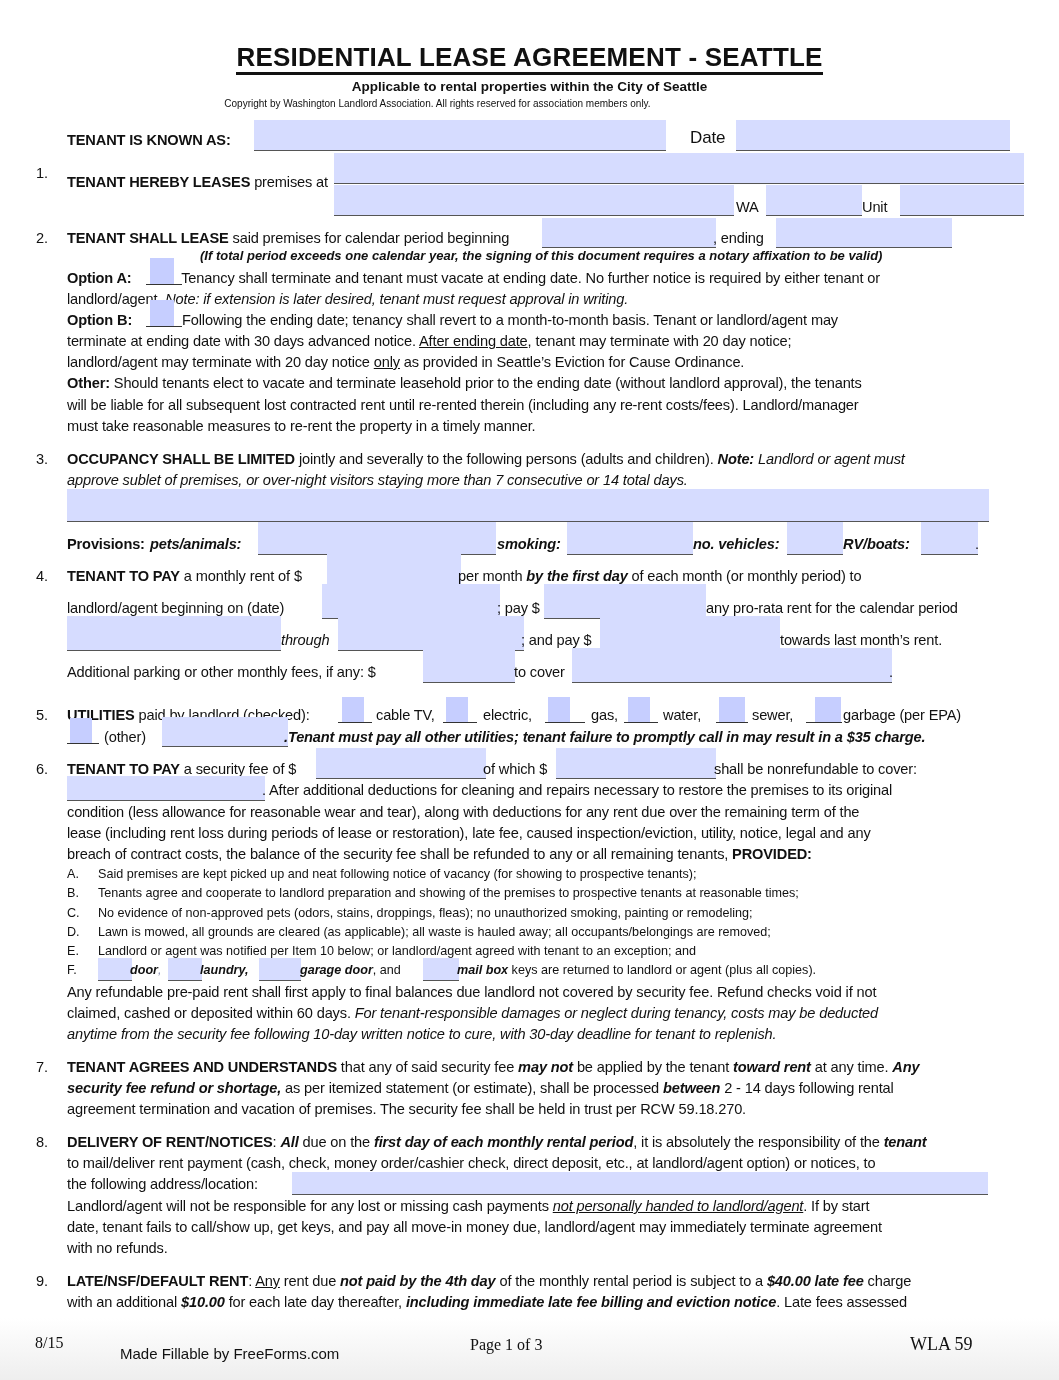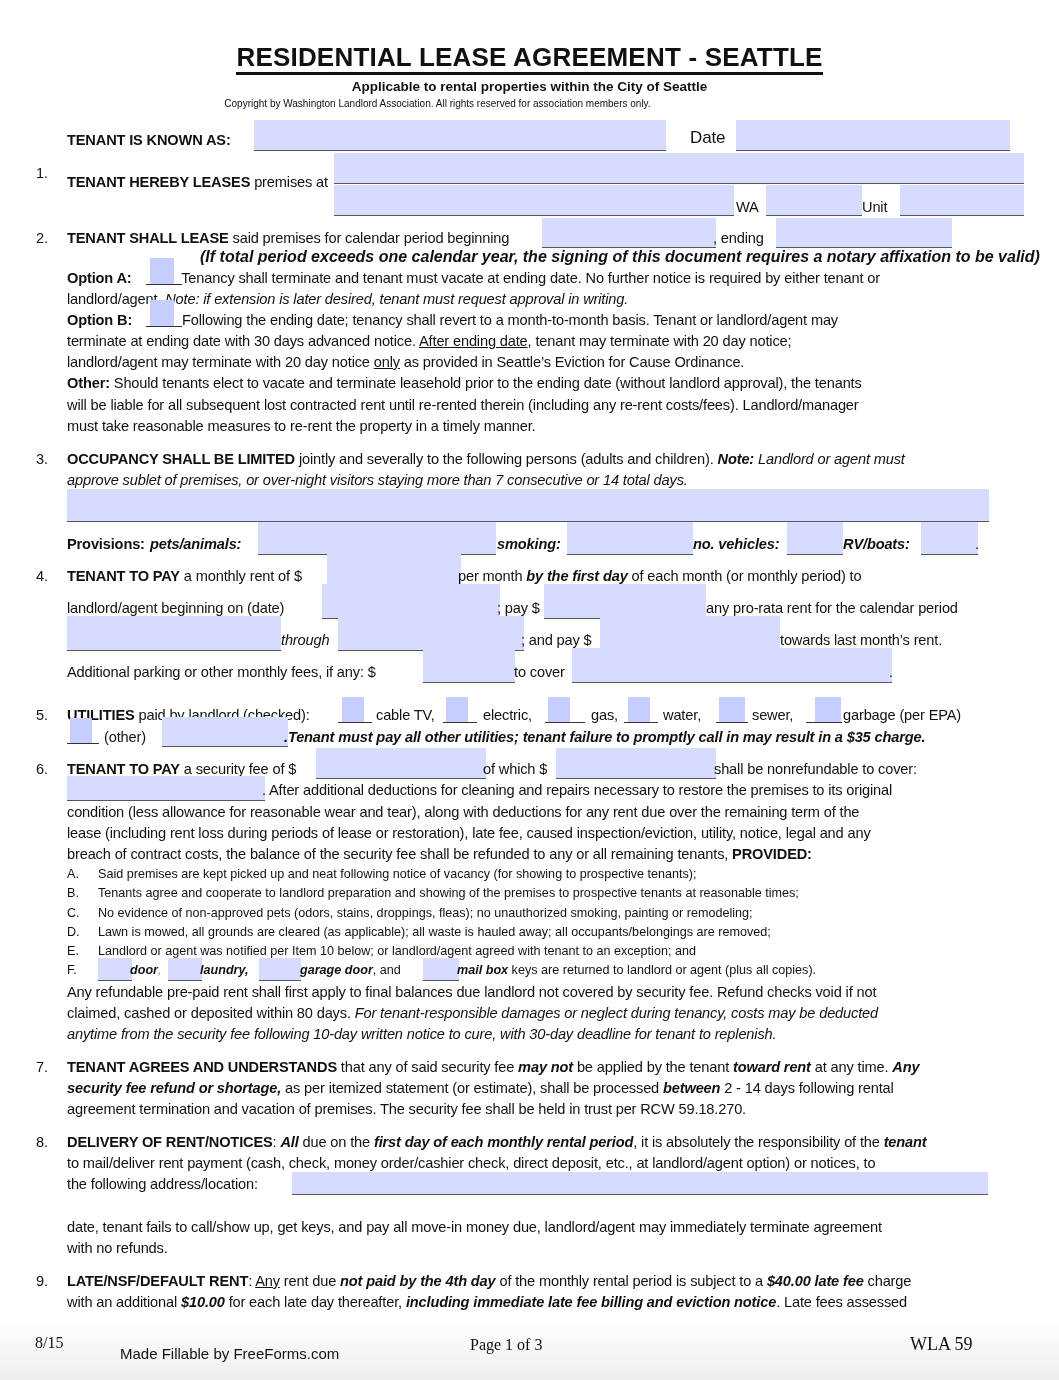--- a/index.html
+++ b/index.html
@@ -58,21 +58,21 @@
   <div class="abs t" style="left:736px; top:197px;">WA</div>
   <input class="fld" style="left: 766px; top: 185px; width: 92px; height: 28px; border-top: none; border-right: none; border-left: none; border-image: initial; border-bottom: 1px solid rgb(85, 85, 85);" value="">
   <div class="abs t" style="left:862px; top:197px;">Unit</div>
   <input class="fld" style="left: 900px; top: 185px; width: 120px; height: 28px; border-top: none; border-right: none; border-left: none; border-image: initial; border-bottom: 1px solid rgb(85, 85, 85);" value="">
 
   <div class="abs t num" style="top:228px;">2.</div>
   <div class="abs t ind" style="top:228px;"><span class="b">TENANT SHALL LEASE</span><span> said premises for calendar period beginning</span></div>
   <input class="fld" style="left: 542px; top: 218px; width: 170px; height: 27px; border-top: none; border-right: none; border-left: none; border-image: initial; border-bottom: 1px solid rgb(85, 85, 85);" value="">
   <div class="abs t" style="left:713px; top:228px;">, ending</div>
   <input class="fld" style="left: 776px; top: 218px; width: 172px; height: 27px; border-top: none; border-right: none; border-left: none; border-image: initial; border-bottom: 1px solid rgb(85, 85, 85);" value="">
-  <div class="abs i b" style="left:200px; top:248px; font-size:16px;">(If total period exceeds one calendar year, the signing of this document requires a notary affixation to be valid)</div>
+  <div class="abs i b" style="left:200px; top:248px; font-size:13px;">(If total period exceeds one calendar year, the signing of this document requires a notary affixation to be valid)</div>
 
   <div class="abs t" style="left:67px; top:268px;"><span class="b">Option A:</span><span style="display:inline-block; width:46px;"></span><span> Tenancy shall terminate and tenant must vacate at ending date. No further notice is required by either tenant or</span></div>
   <div class="uline" style="left:146px; top:284px; width:36px;"></div>
   <input type="checkbox" class="chk" style="left: 150px; top: 258px; width: 24px; height: 26px; margin: 0px; appearance: none; border: none;">
   <div class="abs t" style="left:67px; top:289px;"><span>landlord/agent.</span><span class="i"> Note: if extension is later desired, tenant must request approval in writing.</span></div>
 
   <div class="abs t" style="left:67px; top:310px;"><span class="b">Option B:</span><span style="display:inline-block; width:46px;"></span><span> Following the ending date; tenancy shall revert to a month-to-month basis. Tenant or landlord/agent may</span></div>
   <div class="uline" style="left:146px; top:326px; width:36px;"></div>
   <input type="checkbox" class="chk" style="left: 150px; top: 300px; width: 24px; height: 26px; margin: 0px; appearance: none; border: none;">
   <div class="abs t" style="left:67px; top:331px;"><span>terminate at ending date with 30 days advanced notice. </span><span class="u">After ending date</span><span>, tenant may terminate with 20 day notice;</span></div>
@@ -182,33 +182,34 @@
   <input class="fld" style="left: 98px; top: 958px; width: 30px; height: 20px; border-top: none; border-right: none; border-left: none; border-image: initial; border-bottom: 1px solid rgb(85, 85, 85);">
   <div class="abs lst b i" style="left:130px; top:961px;"><span>door</span><span style="color:#8a8fb0; font-weight:normal;">,</span></div>
   <input class="fld" style="left: 168px; top: 958px; width: 30px; height: 20px; border-top: none; border-right: none; border-left: none; border-image: initial; border-bottom: 1px solid rgb(85, 85, 85);">
   <div class="abs lst b i" style="left:200px; top:961px;">laundry,</div>
   <input class="fld" style="left: 259px; top: 958px; width: 38px; height: 20px; border-top: none; border-right: none; border-left: none; border-image: initial; border-bottom: 1px solid rgb(85, 85, 85);">
   <div class="abs lst" style="left:300px; top:961px;"><span class="b i">garage door</span><span>, and</span></div>
   <input class="fld" style="left: 423px; top: 958px; width: 32px; height: 20px; border-top: none; border-right: none; border-left: none; border-image: initial; border-bottom: 1px solid rgb(85, 85, 85);">
   <div class="abs t" style="left:67px; top:982px;">Any refundable pre-paid rent shall first apply to final balances due landlord not covered by security fee. Refund checks void if not</div>
 
   <div class="abs lst" style="left:457px; top:961px;"><span class="b i">mail box</span><span> keys are returned to landlord or agent (plus all copies).</span></div>
-  <div class="abs t" style="left:67px; top:1003px;"><span>claimed, cashed or deposited within 80 days. </span><span class="i">For tenant-responsible damages or neglect during tenancy, costs may be deducted</span></div>
+  <div class="abs t" style="left:67px; top:1003px;"><span>claimed, cashed or deposited within 60 days. </span><span class="i">For tenant-responsible damages or neglect during tenancy, costs may be deducted</span></div>
   <div class="abs t i" style="left:67px; top:1024px;">anytime from the security fee following 10-day written notice to cure, with 30-day deadline for tenant to replenish.</div>
 
   <div class="abs t num" style="top:1057px;">7.</div>
   <div class="abs t ind" style="top:1057px;"><span class="b">TENANT AGREES AND UNDERSTANDS</span><span> that any of said security fee </span><span class="b i">may not</span><span> be applied by the tenant </span><span class="b i">toward rent</span><span> at any time. </span><span class="b i">Any</span></div>
   <div class="abs t" style="left:67px; top:1078px;"><span class="b i">security fee refund or shortage,</span><span> as per itemized statement (or estimate), shall be processed </span><span class="b i">between</span><span> 2 - 14 days following rental</span></div>
   <div class="abs t" style="left:67px; top:1099px;">agreement termination and vacation of premises. The security fee shall be held in trust per RCW 59.18.270.</div>
 
   <div class="abs t num" style="top:1132px;">8.</div>
   <div class="abs t ind" style="top:1132px;"><span class="b">DELIVERY OF RENT/NOTICES</span><span>: </span><span class="b i">All</span><span> due on the </span><span class="b i">first day of each monthly rental period</span><span>, it is absolutely the responsibility of the </span><span class="b i">tenant</span></div>
   <div class="abs t" style="left:67px; top:1153px;">to mail/deliver rent payment (cash, check, money order/cashier check, direct deposit, etc., at landlord/agent option) or notices, to</div>
   <div class="abs t" style="left:67px; top:1174px;">the following address/location:</div>
   <input class="fld" style="left: 292px; top: 1172px; width: 692px; height: 20px; border-top: none; border-right: none; border-left: none; border-image: initial; border-bottom: 1px solid rgb(85, 85, 85);" value="">
+  <div class="abs t" style="left:67px; top:1196px;"><span>Landlord/agent will not be responsible for any lost or missing cash payments </span><span class="i u">not personally handed to landlord/agent</span><span>. If by start</span></div>
   <div class="abs t" style="left:67px; top:1217px;">date, tenant fails to call/show up, get keys, and pay all move-in money due, landlord/agent may immediately terminate agreement</div>
   <div class="abs t" style="left:67px; top:1238px;">with no refunds.</div>
 
   <div class="abs t num" style="top:1271px;">9.</div>
   <div class="abs t ind" style="top:1271px;"><span class="b">LATE/NSF/DEFAULT RENT</span><span>: </span><span class="u">Any</span><span> rent due </span><span class="b i">not paid by the 4th day</span><span> of the monthly rental period is subject to a </span><span class="b i">$40.00 late fee</span><span> charge</span></div>
   <div class="abs t" style="left:67px; top:1292px;"><span>with an additional </span><span class="b i">$10.00</span><span> for each late day thereafter, </span><span class="b i">including immediate late fee billing and eviction notice</span><span>. Late fees assessed</span></div>
 </div>
 
 <div class="footer">
   <div class="ft" style="left:35px; top:16px;">8/15</div>

